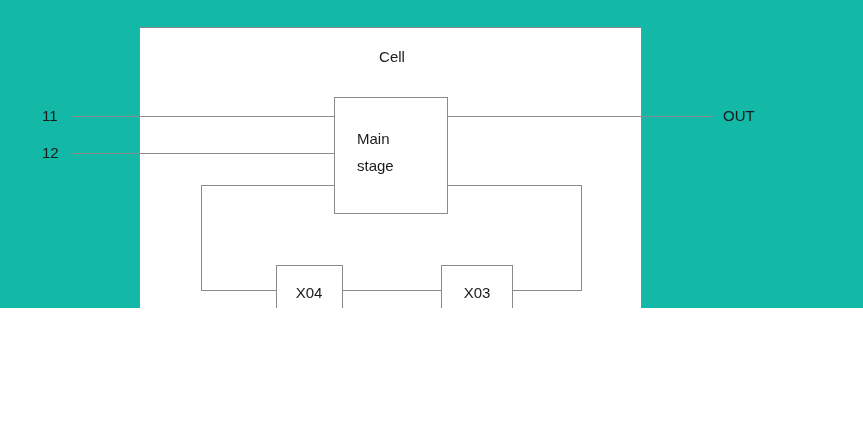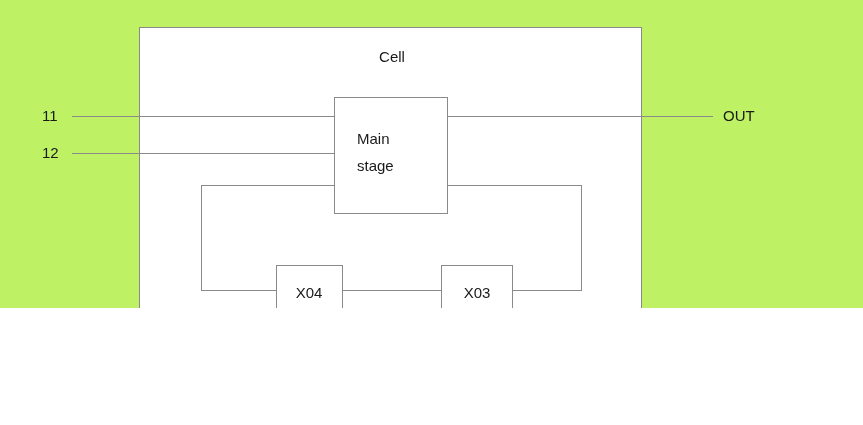--- a/index.html
+++ b/index.html
@@ -5,21 +5,21 @@
 <style>
   html, body {
     margin: 0;
     padding: 0;
     background: #ffffff;
   }
   #canvas {
     position: relative;
     width: 863px;
     height: 308px;
-    background: #bef264;
+    background: #14b8a6;
     font-family: "Liberation Sans", sans-serif;
     overflow: hidden;
   }
   #diagram-svg {
     position: absolute;
     left: 0;
     top: 0;
     width: 863px;
     height: 425px;
     display: block;

